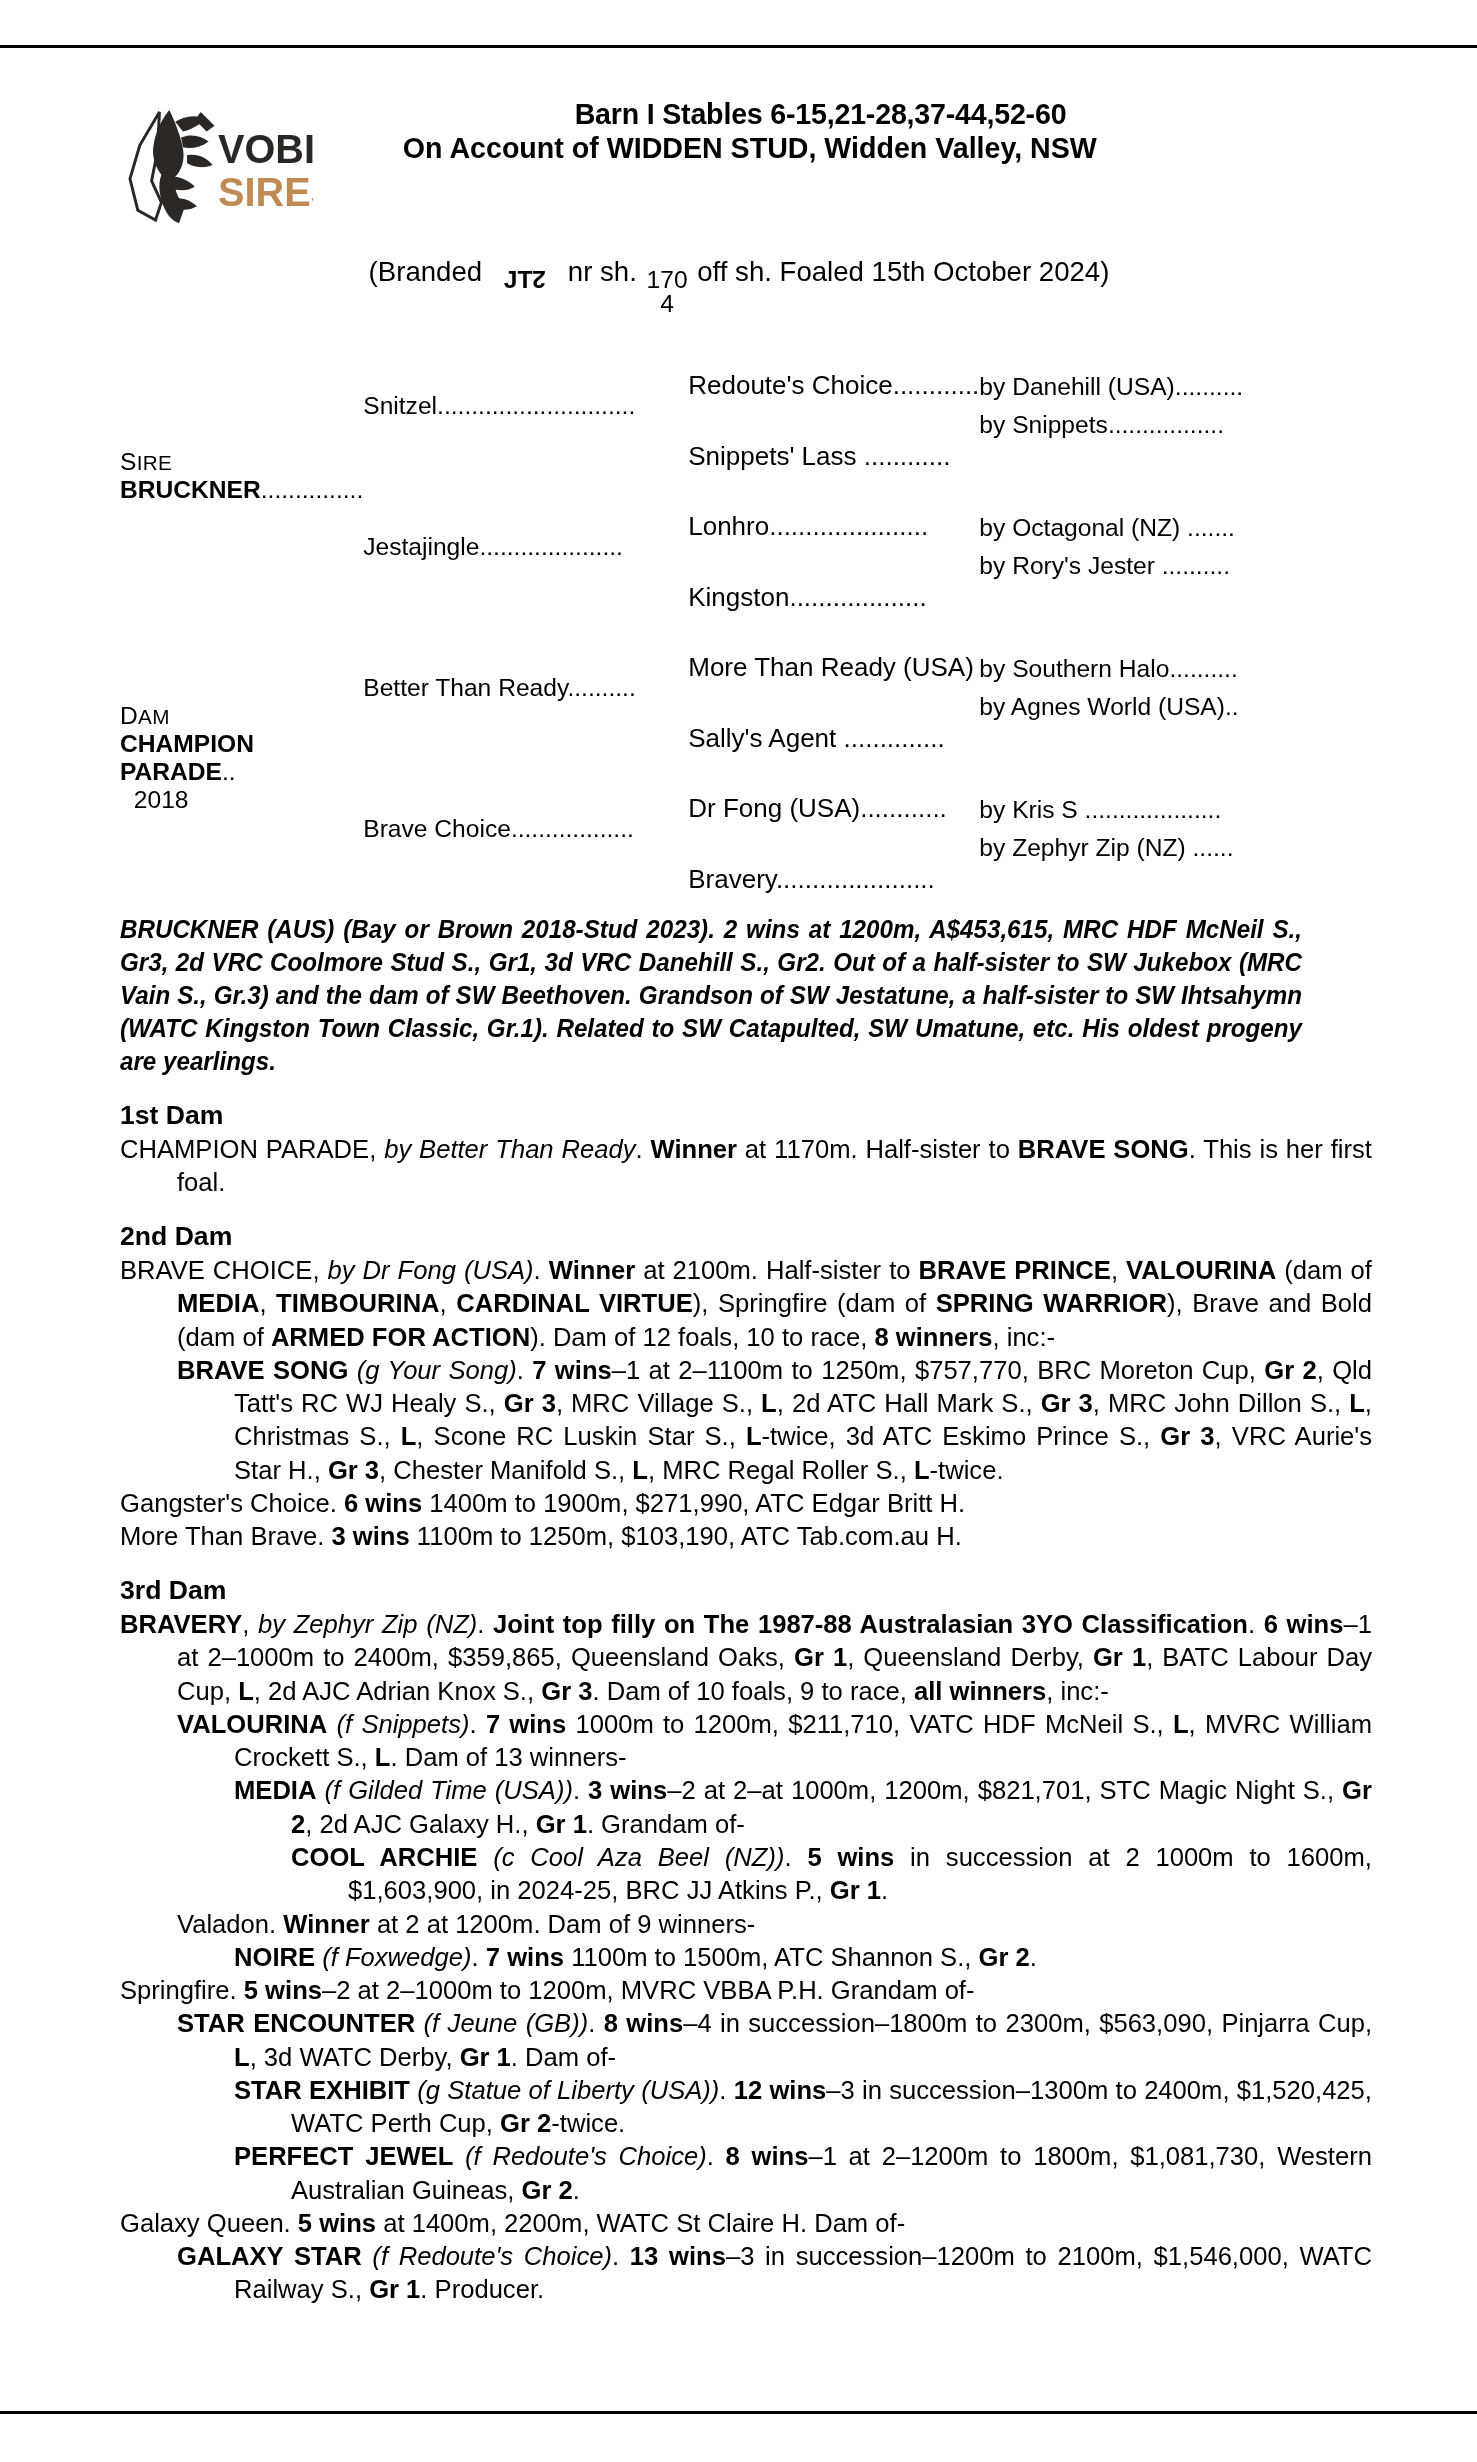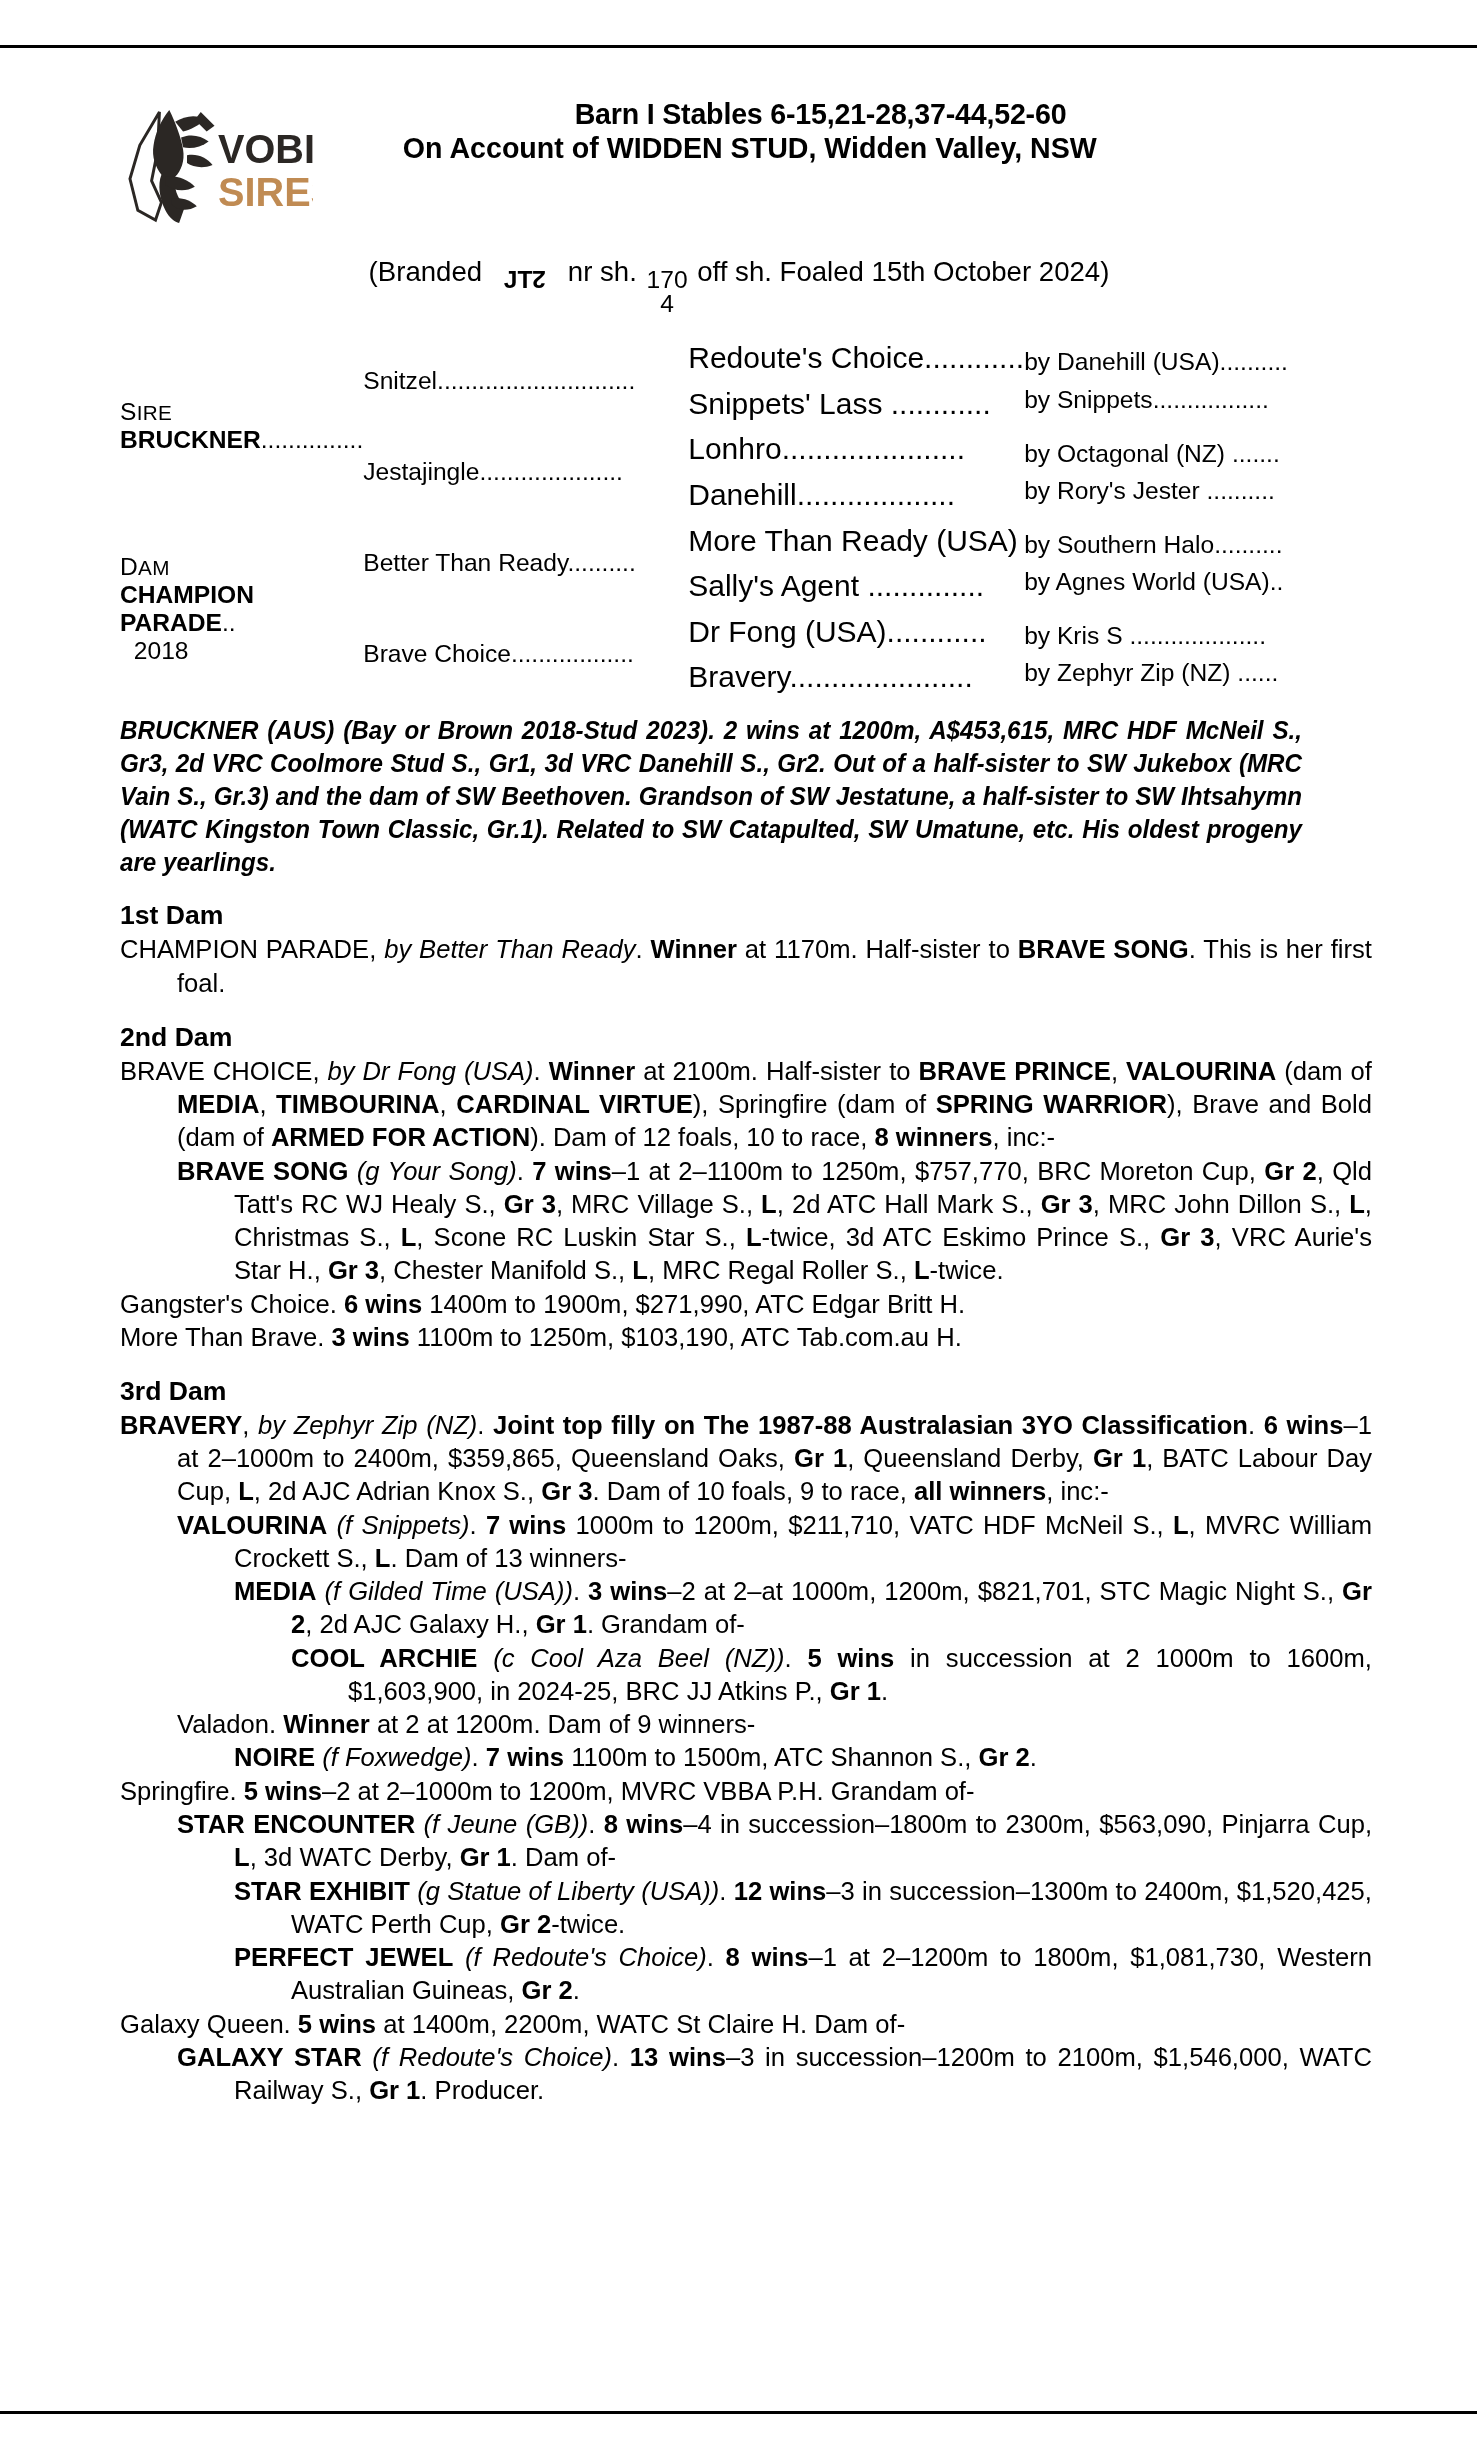--- a/index.html
+++ b/index.html
@@ -124,21 +124,21 @@
   .c4 { width: auto; }
   .smallcap-lbl {
     font-variant: small-caps;
     font-size: 24.6px;
     letter-spacing: 0.3px;
   }
   .sc { font-size: 20.7px; }
   .bold-name { font-weight: bold; font-size: 24.6px; }
   .row-name { font-size: 24.6px; white-space: nowrap; }
   .dots { letter-spacing: 0px; }
-  .gen3 { font-size: 30px; white-space: nowrap; line-height: 1.52; }
+  .gen3 { font-size: 26px; white-space: nowrap; line-height: 1.52; margin-top: 31px; }
   .gen4 { font-size: 24.6px; white-space: nowrap; line-height: 1.52; }
   .yr { font-size: 24.6px; }
 
   
   .sire-blurb {
     margin: 13.8px 106px 0 120px;
     font-weight: bold;
     font-style: italic;
     font-size: 26px;
     line-height: 1.27;
@@ -245,21 +245,21 @@
             <div class="gen4"><span>by Danehill (USA)</span><span class="dots">..........</span></div>
             <div class="gen4"><span>by Snippets</span><span class="dots">.................</span></div>
           </td>
         </tr>
         <tr>
           <td class="c2">
             <span class="row-name">Jestajingle</span><span class="dots">.....................</span>
           </td>
           <td class="c3">
             <div class="gen3"><span>Lonhro</span><span class="dots">......................</span></div>
-            <div class="gen3"><span>Danehill</span><span class="dots">...................</span></div>
+            <div class="gen3"><span>Kingston</span><span class="dots">...................</span></div>
           </td>
           <td class="c4">
             <div class="gen4"><span>by Octagonal (NZ)</span><span class="dots"> .......</span></div>
             <div class="gen4"><span>by Rory's Jester</span><span class="dots"> ..........</span></div>
           </td>
         </tr>
         <tr>
           <td class="c1" rowspan="2">
             <div class="smallcap-lbl">D<span class="sc">AM</span></div>
             <div>

